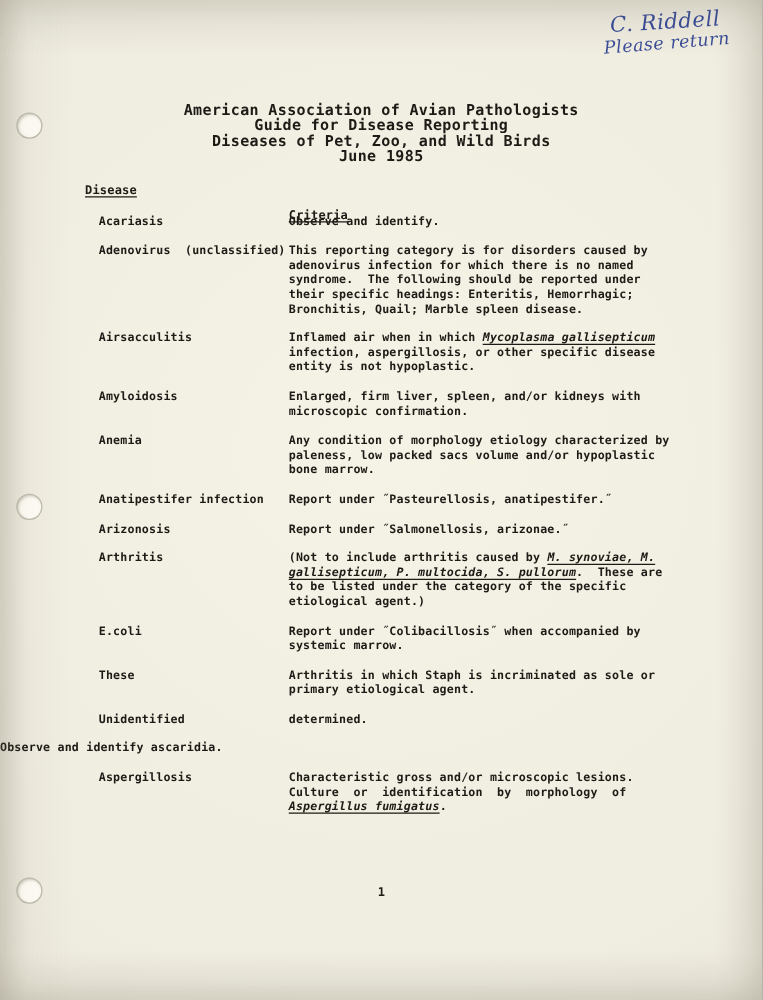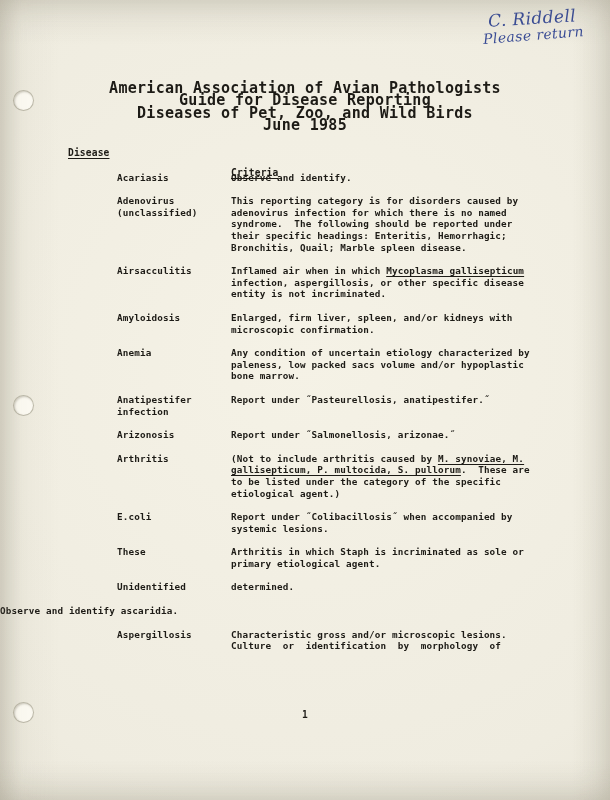--- a/index.html
+++ b/index.html
@@ -83,21 +83,21 @@
     font-family: "DejaVu Sans Mono", monospace;
     font-size: 9.3px;
     line-height: 11.6px;
     letter-spacing: 0.15px;
   }
 
   .title-block {
     text-align: center;
     margin-top: 82px;
     font-weight: bold;
-    font-size: 15px;
+    font-size: 12px;
     line-height: 12.4px;
     letter-spacing: 0.3px;
   }
   .title-block div { white-space: pre; }
 
   .col-headers {
     margin-top: 15px;
     position: relative;
     height: 16px;
     font-weight: bold;
@@ -121,39 +121,40 @@
     margin-top: 9px;
     padding-left: 0;
   }
   .entry {
     position: relative;
     display: flex;
     margin-bottom: 12px;
   }
   .entry .disease {
     width: 231px;
-    padding-left: 117px;
+    padding-left: 79px;
     box-sizing: border-box;
     font-weight: bold;
     white-space: pre-wrap;
   }
   .entry.sub .disease {
   }
   .entry .criteria {
     width: 330px;
     font-weight: bold;
     white-space: pre-wrap;
   }
   .entry .criteria .ln {
     display: block;
     white-space: pre;
   }
   .entry .criteria u {
     text-decoration: underline;
     text-underline-offset: 1.5px;
+    font-style: italic;
   }
 
   .page-number {
     position: absolute;
     top: 709px;
     left: 0;
     width: 610px;
     text-align: center;
     font-family: "DejaVu Sans Mono", monospace;
     font-weight: bold;
@@ -193,60 +194,60 @@
         <div class="entry">
           <div class="disease">Acariasis</div>
           <div class="criteria"><span class="ln"><span>Observe and identify.</span></span></div>
         </div>
         <div class="entry">
           <div class="disease">Adenovirus  (unclassified)</div>
           <div class="criteria"><span class="ln"><span>This reporting category is for disorders caused by</span></span><span class="ln"><span>adenovirus infection for which there is no named</span></span><span class="ln"><span>syndrome.  The following should be reported under</span></span><span class="ln"><span>their specific headings: Enteritis, Hemorrhagic;</span></span><span class="ln"><span>Bronchitis, Quail; Marble spleen disease.</span></span></div>
         </div>
         <div class="entry">
           <div class="disease">Airsacculitis</div>
-          <div class="criteria"><span class="ln"><span>Inflamed air when in which </span><u>Mycoplasma gallisepticum</u></span><span class="ln"><span>infection, aspergillosis, or other specific disease</span></span><span class="ln"><span>entity is not incriminated.</span></span></div>
+          <div class="criteria"><span class="ln"><span>Inflamed air when in which </span><u>Mycoplasma gallisepticum</u></span><span class="ln"><span>infection, aspergillosis, or other specific disease</span></span><span class="ln"><span>entity is not hypoplastic.</span></span></div>
         </div>
         <div class="entry">
           <div class="disease">Amyloidosis</div>
           <div class="criteria"><span class="ln"><span>Enlarged, firm liver, spleen, and/or kidneys with</span></span><span class="ln"><span>microscopic confirmation.</span></span></div>
         </div>
         <div class="entry">
           <div class="disease">Anemia</div>
-          <div class="criteria"><span class="ln"><span>Any condition of uncertain etiology characterized by</span></span><span class="ln"><span>paleness, low packed sacs volume and/or hypoplastic</span></span><span class="ln"><span>bone marrow.</span></span></div>
+          <div class="criteria"><span class="ln"><span>Any condition of morphology etiology characterized by</span></span><span class="ln"><span>paleness, low packed sacs volume and/or hypoplastic</span></span><span class="ln"><span>bone marrow.</span></span></div>
         </div>
         <div class="entry">
           <div class="disease">Anatipestifer infection</div>
           <div class="criteria"><span class="ln"><span>Report under ˝Pasteurellosis, anatipestifer.˝</span></span></div>
         </div>
         <div class="entry">
           <div class="disease">Arizonosis</div>
           <div class="criteria"><span class="ln"><span>Report under ˝Salmonellosis, arizonae.˝</span></span></div>
         </div>
         <div class="entry">
           <div class="disease">Arthritis</div>
           <div class="criteria"><span class="ln"><span>(Not to include arthritis caused by </span><u>M. synoviae, M.</u></span><span class="ln"><u>gallisepticum, P. multocida, S. pullorum</u><span>.  These are</span></span><span class="ln"><span>to be listed under the category of the specific</span></span><span class="ln"><span>etiological agent.)</span></span></div>
         </div>
         <div class="entry sub">
           <div class="disease">E.coli</div>
-          <div class="criteria"><span class="ln"><span>Report under ˝Colibacillosis˝ when accompanied by</span></span><span class="ln"><span>systemic lesions.</span></span></div>
+          <div class="criteria"><span class="ln"><span>Report under ˝Colibacillosis˝ when accompanied by</span></span><span class="ln"><span>systemic marrow.</span></span></div>
         </div>
         <div class="entry sub">
           <div class="disease">These</div>
           <div class="criteria"><span class="ln"><span>Arthritis in which Staph is incriminated as sole or</span></span><span class="ln"><span>primary etiological agent.</span></span></div>
         </div>
         <div class="entry sub">
           <div class="disease">Unidentified</div>
           <div class="criteria"><span class="ln"><span>determined.</span></span></div>
         </div>
         <div class="entry">
           <div class="criteria"><span class="ln"><span>Observe and identify ascaridia.</span></span></div>
         </div>
         <div class="entry">
           <div class="disease">Aspergillosis</div>
-          <div class="criteria"><span class="ln"><span>Characteristic gross and/or microscopic lesions.</span></span><span class="ln"><span>Culture  or  identification  by  morphology  of</span></span></div>
+          <div class="criteria"><span class="ln"><span>Characteristic gross and/or microscopic lesions.</span></span><span class="ln"><span>Culture  or  identification  by  morphology  of</span></span><span class="ln"><u>Aspergillus fumigatus</u><span>.</span></span></div>
         </div>
       </div>
 
   </div>
 
   <div class="page-number">1</div>
 
   <div class="edge-shadow"></div>
 
 </div>

